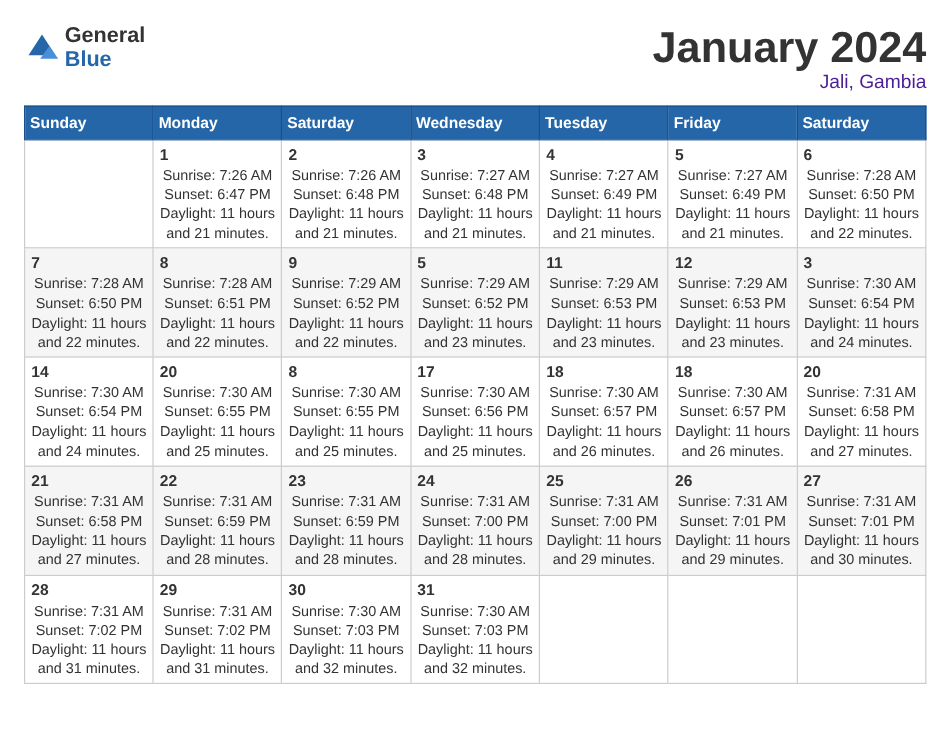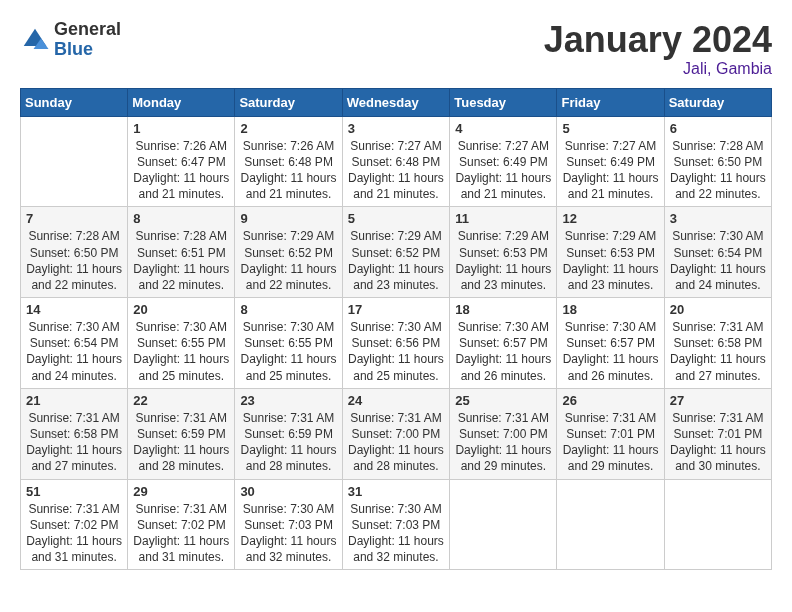--- a/index.html
+++ b/index.html
@@ -297,21 +297,21 @@
         </td>
         <td>
           <span class="day-number">27</span>
           <div class="day-info" style="white-space: pre-line;">Sunrise: 7:31 AM
 Sunset: 7:01 PM
 Daylight: 11 hours and 30 minutes.</div>
         </td>
       </tr>
       <tr>
         <td>
-          <span class="day-number">51</span>
+          <span class="day-number">28</span>
           <div class="day-info" style="white-space: pre-line;">Sunrise: 7:31 AM
 Sunset: 7:02 PM
 Daylight: 11 hours and 31 minutes.</div>
         </td>
         <td>
           <span class="day-number">29</span>
           <div class="day-info" style="white-space: pre-line;">Sunrise: 7:31 AM
 Sunset: 7:02 PM
 Daylight: 11 hours and 31 minutes.</div>
         </td>

